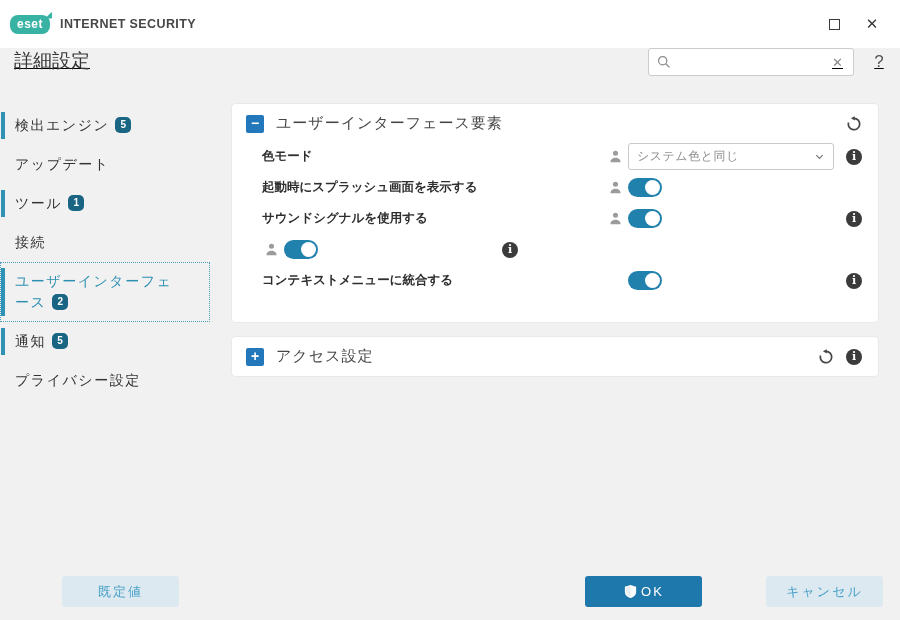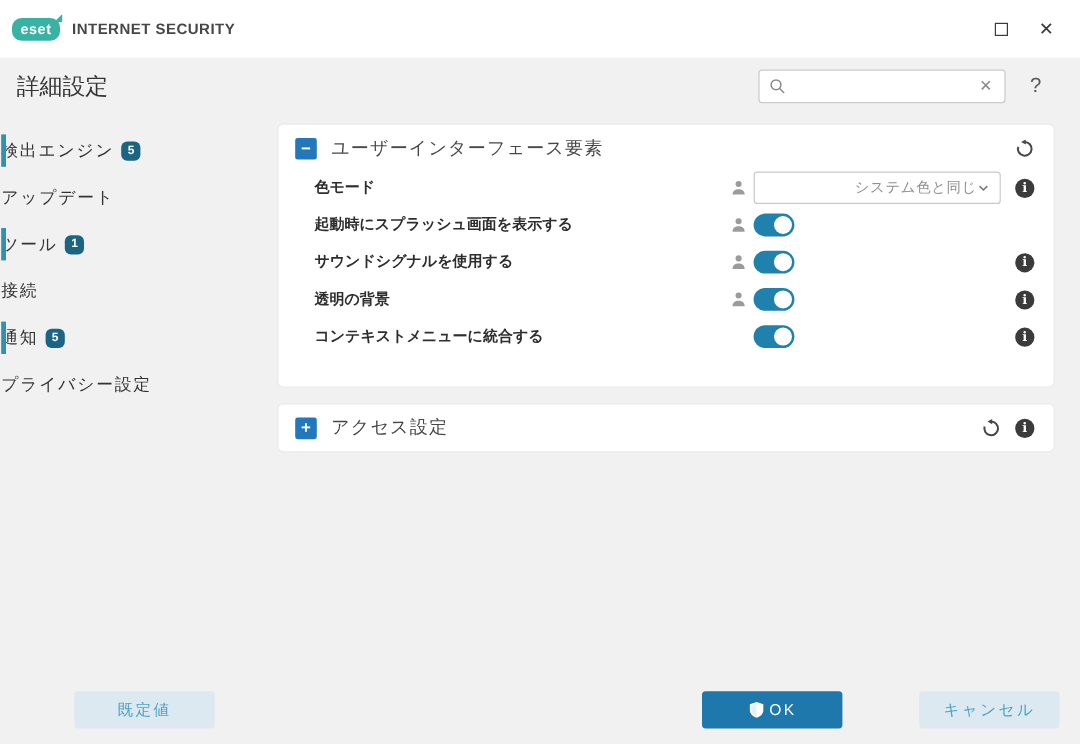--- a/index.html
+++ b/index.html
@@ -14,34 +14,34 @@
   .eset-logo:after { content:""; position:absolute; right:-2px; top:-3px; width:7px; height:7px;
                background:#38b2a3; clip-path:polygon(0 100%,100% 0,100% 100%); border-radius:1px; }
   .app-name { margin-left:10px; font-size:12.5px; font-weight:bold; color:#474747; letter-spacing:.4px; }
   .win-controls { margin-left:auto; display:flex; align-items:center; gap:14px; padding-right:16px; }
   .btn-max { width:24px; height:24px; display:flex; align-items:center; justify-content:center; cursor:pointer; }
   .btn-max .box { width:11px; height:11px; border:1.5px solid #3a3a3a; }
   .btn-close { width:24px; height:24px; display:flex; align-items:center; justify-content:center;
                font-size:15px; color:#3a3a3a; cursor:pointer; }
 
   
-  .header { height:48px; display:flex; align-items:center; padding:0 28px 0 14px; }
+  .header { height:48px; display:flex; align-items:flex-start; padding:0 12px 0 14px;text-decoration:underline; }
   .page-title { font-size:19px; color:#333; }
   .header-right { margin-left:auto; display:flex; align-items:center; gap:16px; }
   .search-box { width:206px; height:28px; background:#fff; border:1px solid #cbcbcb; border-radius:3px;
                 display:flex; align-items:center; padding:0 8px; }
   .search-box input { border:none; outline:none; flex:1; font-size:12px; min-width:0;
                       font-family:"Liberation Sans",sans-serif; color:#444; background:transparent; }
   .search-clear { color:#8a8a8a; font-size:13px; cursor:pointer; padding:0 2px; }
   .help-link { font-size:17px; color:#555; cursor:pointer; width:18px; text-align:center; }
 
   
   .main { display:flex; align-items:flex-start; }
   .sidebar { width:232px; padding-top:10px; flex-shrink:0; }
-  .side-item { position:relative; padding:8px 24px 8px 0; font-size:14px; line-height:21px;
+  .side-item { position:relative; padding:8px 24px 8px 14px; font-size:14px; line-height:21px;
                color:#333; letter-spacing:1.5px; cursor:pointer; margin-right:22px; border:1px dotted transparent; }
   .side-item .bar { display:none; }
   .side-item.modified .bar { display:block; position:absolute; left:0; top:5px; bottom:5px; width:4px; background:#2f91b4; }
   .side-item.selected { color:#2e90b0; border:1px dotted #4a9cba; }
   .badge { display:inline-block; min-width:16px; height:16px; background:#1a6484; color:#fff;
            border-radius:5px; font-size:10px; font-weight:bold; line-height:16px; text-align:center;
            letter-spacing:0; vertical-align:2px; margin-left:6px; padding:0 2px; }
 
   .content { flex:1; padding:8px 22px 0 0; }
   .card { background:#fff; border-radius:4px; margin-bottom:15px; box-shadow:0 0 0 1px rgba(0,0,0,0.03); }
@@ -53,21 +53,21 @@
   .header-icons { margin-left:auto; display:flex; align-items:center; gap:12px; }
 
   .rows { padding-bottom:26px; }
   .row { height:31px; display:flex; align-items:center; padding:0 16px 0 30px; }
   .row-label { flex:1; font-size:12.5px; color:#2e2e2e;font-weight:bold; }
   .admin-slot { width:18px; display:flex; justify-content:center; margin-right:4px; }
   .ctrl-slot { width:206px; display:flex; align-items:center; }
   .info-slot { width:16px; margin-left:12px; display:flex; justify-content:center; }
 
   .dropdown { width:206px; height:27px; border:1px solid #c9c9c9; border-radius:3px; background:#fff;
-              display:flex; align-items:center; padding:0 8px; cursor:pointer;text-align:right; }
+              display:flex; align-items:center; padding:0 8px; cursor:pointer; }
   .dropdown .dd-value { flex:1; font-size:12px; color:#8f8f8f; letter-spacing:.5px;
                         white-space:nowrap; overflow:hidden; }
 
   .toggle { width:34px; height:19px; background:#2181ad; border-radius:10px; position:relative; cursor:pointer; }
   .toggle .knob { position:absolute; right:2px; top:2px; width:15px; height:15px; background:#fff; border-radius:50%; }
 
   .info-icon { width:16px; height:16px; background:#3b3b3b; color:#fff; border-radius:50%;
                font-family:"DejaVu Serif",serif; font-size:11px; font-weight:bold; line-height:16px;
                text-align:center; cursor:pointer; }
   .revert-btn { width:16px; height:16px; cursor:pointer; display:flex; align-items:center; justify-content:center; }
@@ -122,20 +122,24 @@
         <span>アップデート</span>
       </div>
       <div class="side-item modified">
         <span class="bar"></span>
         <span>ツール</span><span class="badge">1</span>
       </div>
       <div class="side-item">
         
         <span>接続</span>
       </div>
+      <div class="side-item modified selected">
+        <span class="bar"></span>
+        <span>ユーザーインターフェース</span><span class="badge">2</span>
+      </div>
       <div class="side-item modified">
         <span class="bar"></span>
         <span>通知</span><span class="badge">5</span>
       </div>
       <div class="side-item">
         
         <span>プライバシー設定</span>
       </div>
     </div>
 
@@ -205,21 +209,20 @@
               <div class="toggle">
                   <span class="knob"></span>
                 </div>
             </div>
             <div class="info-slot">
               <div class="info-icon">i</div>
             </div>
           </div>
 
           <div class="row">
-            <div class="row-label">透明の背景</div>
             <div class="admin-slot">
               <svg width="15" height="15" viewBox="0 0 16 16" fill="#9b9b9b">
                 <circle cx="8" cy="4.6" r="2.7"></circle>
                   <path d="M2.6 14c0-3.2 2.4-4.8 5.4-4.8s5.4 1.6 5.4 4.8z"></path>
               </svg>
             </div>
             <div class="ctrl-slot">
               <div class="toggle">
                   <span class="knob"></span>
                 </div>

